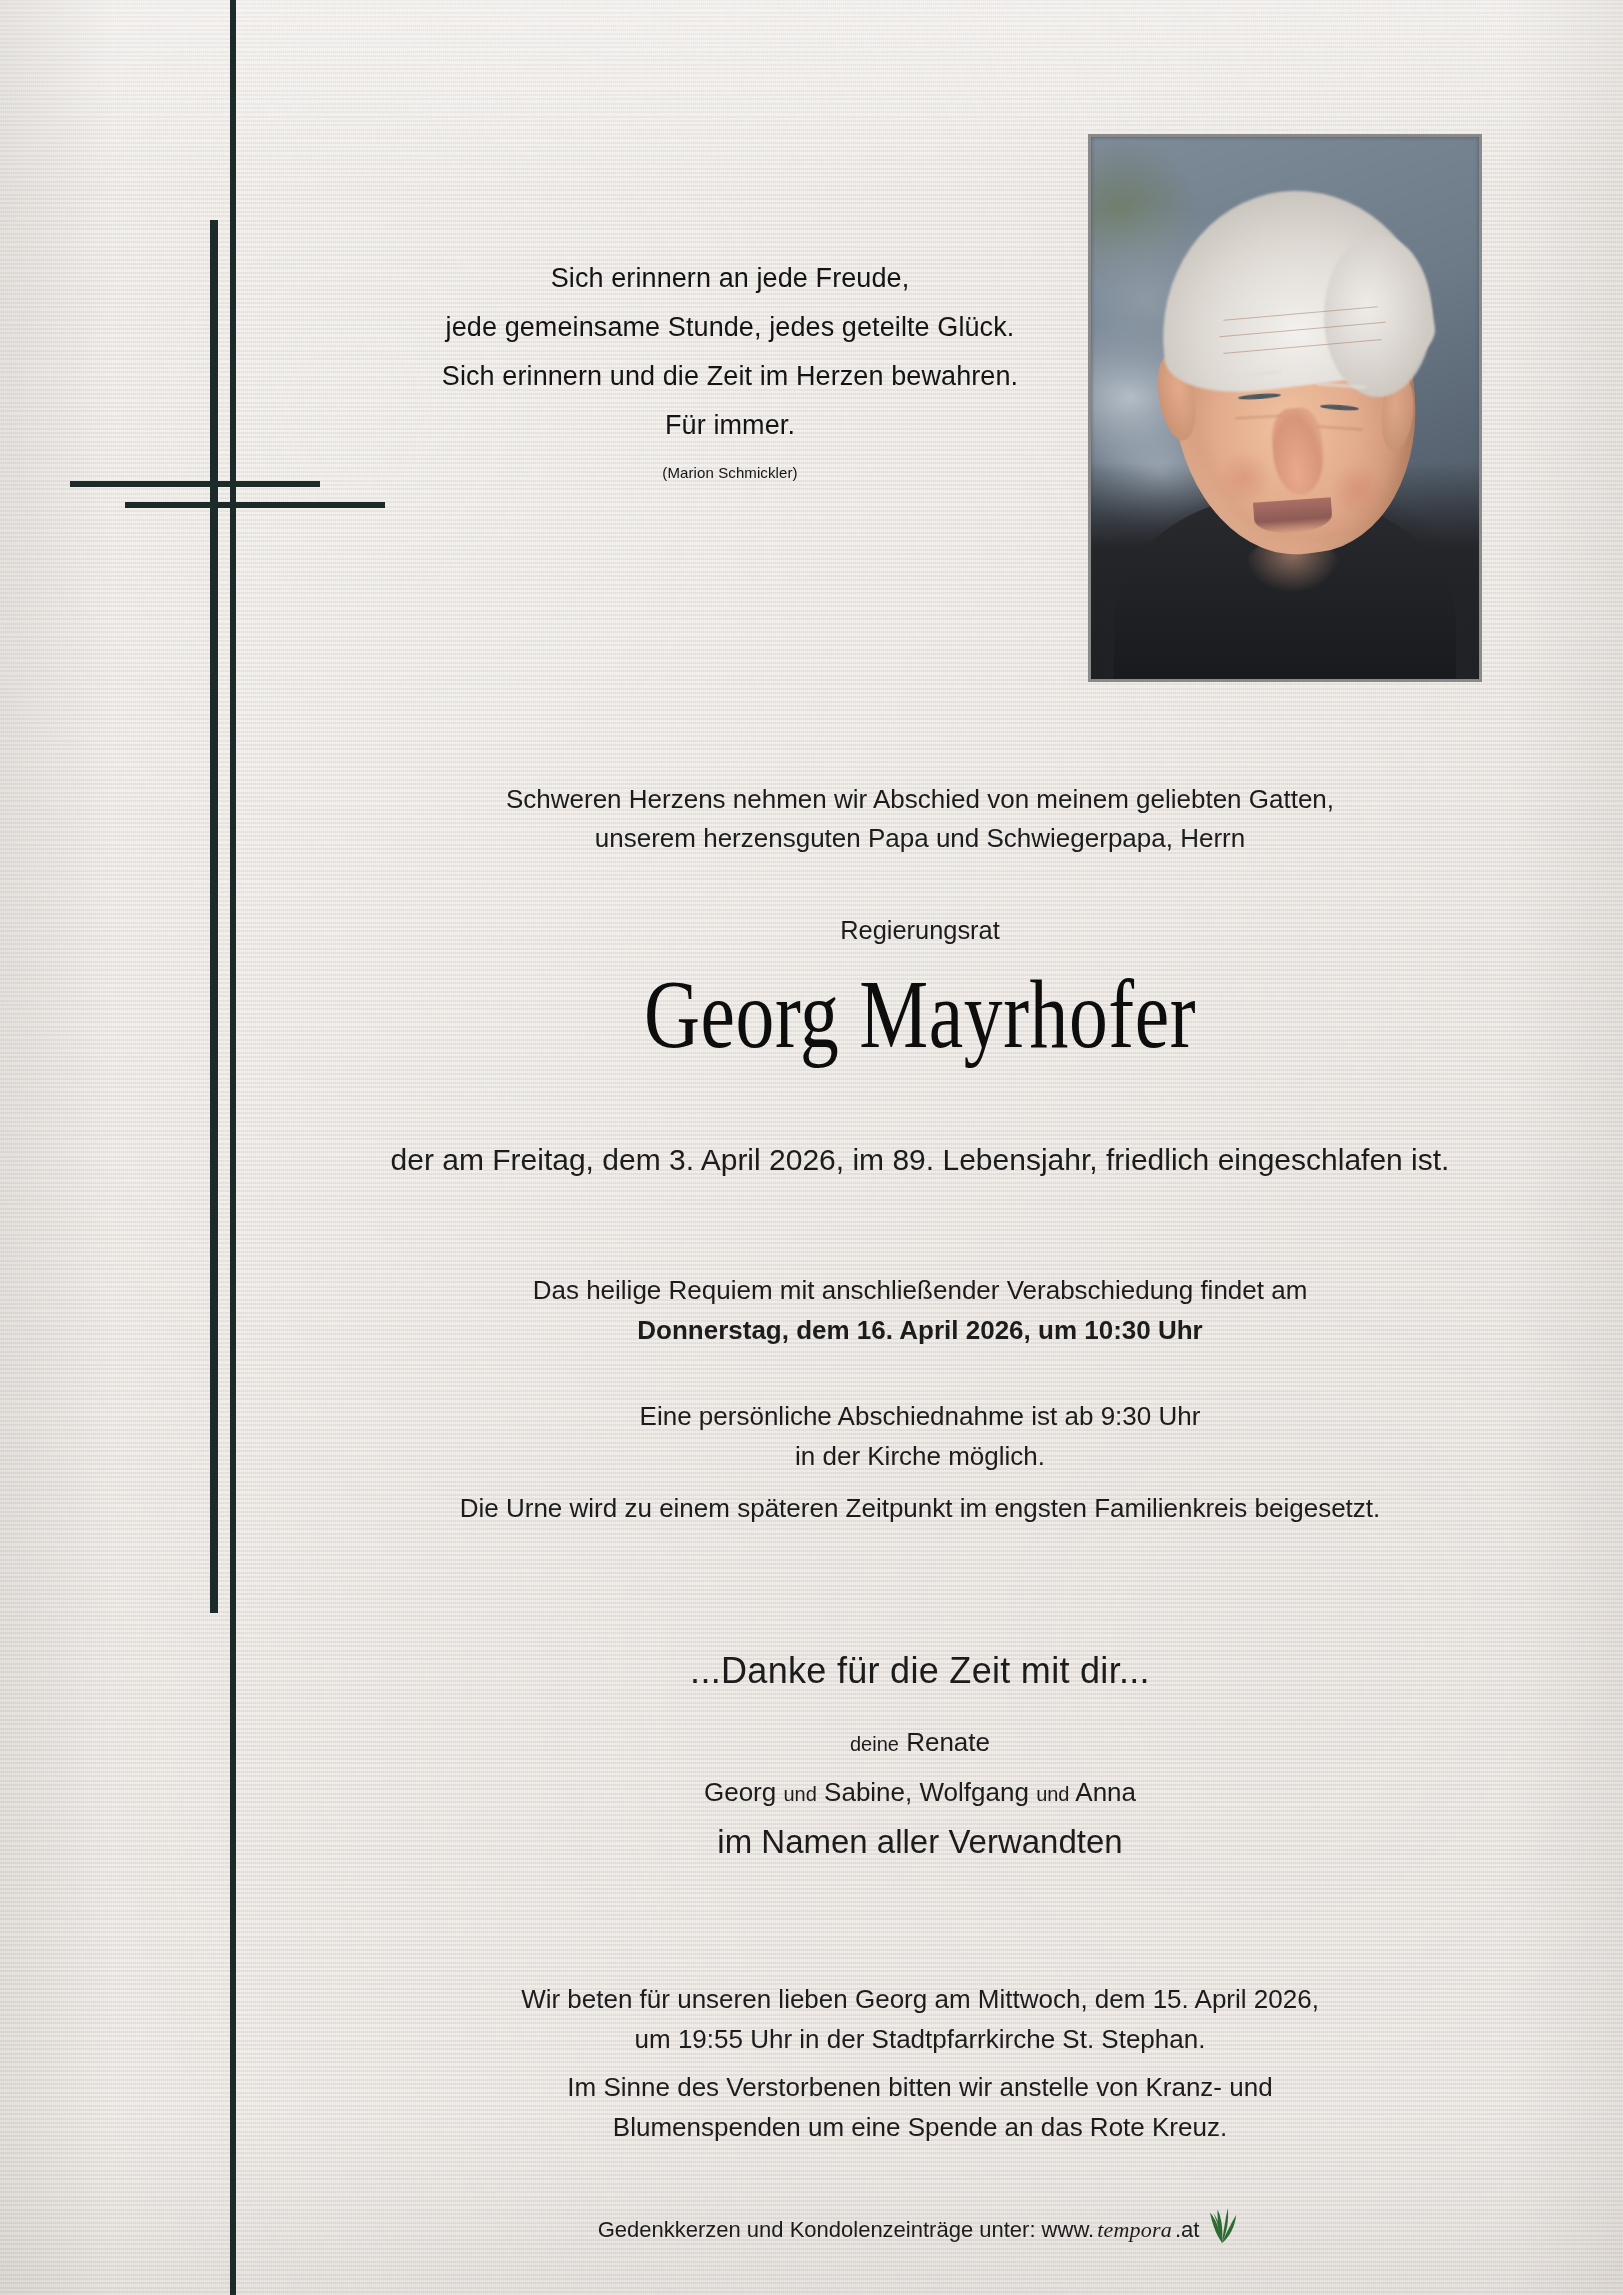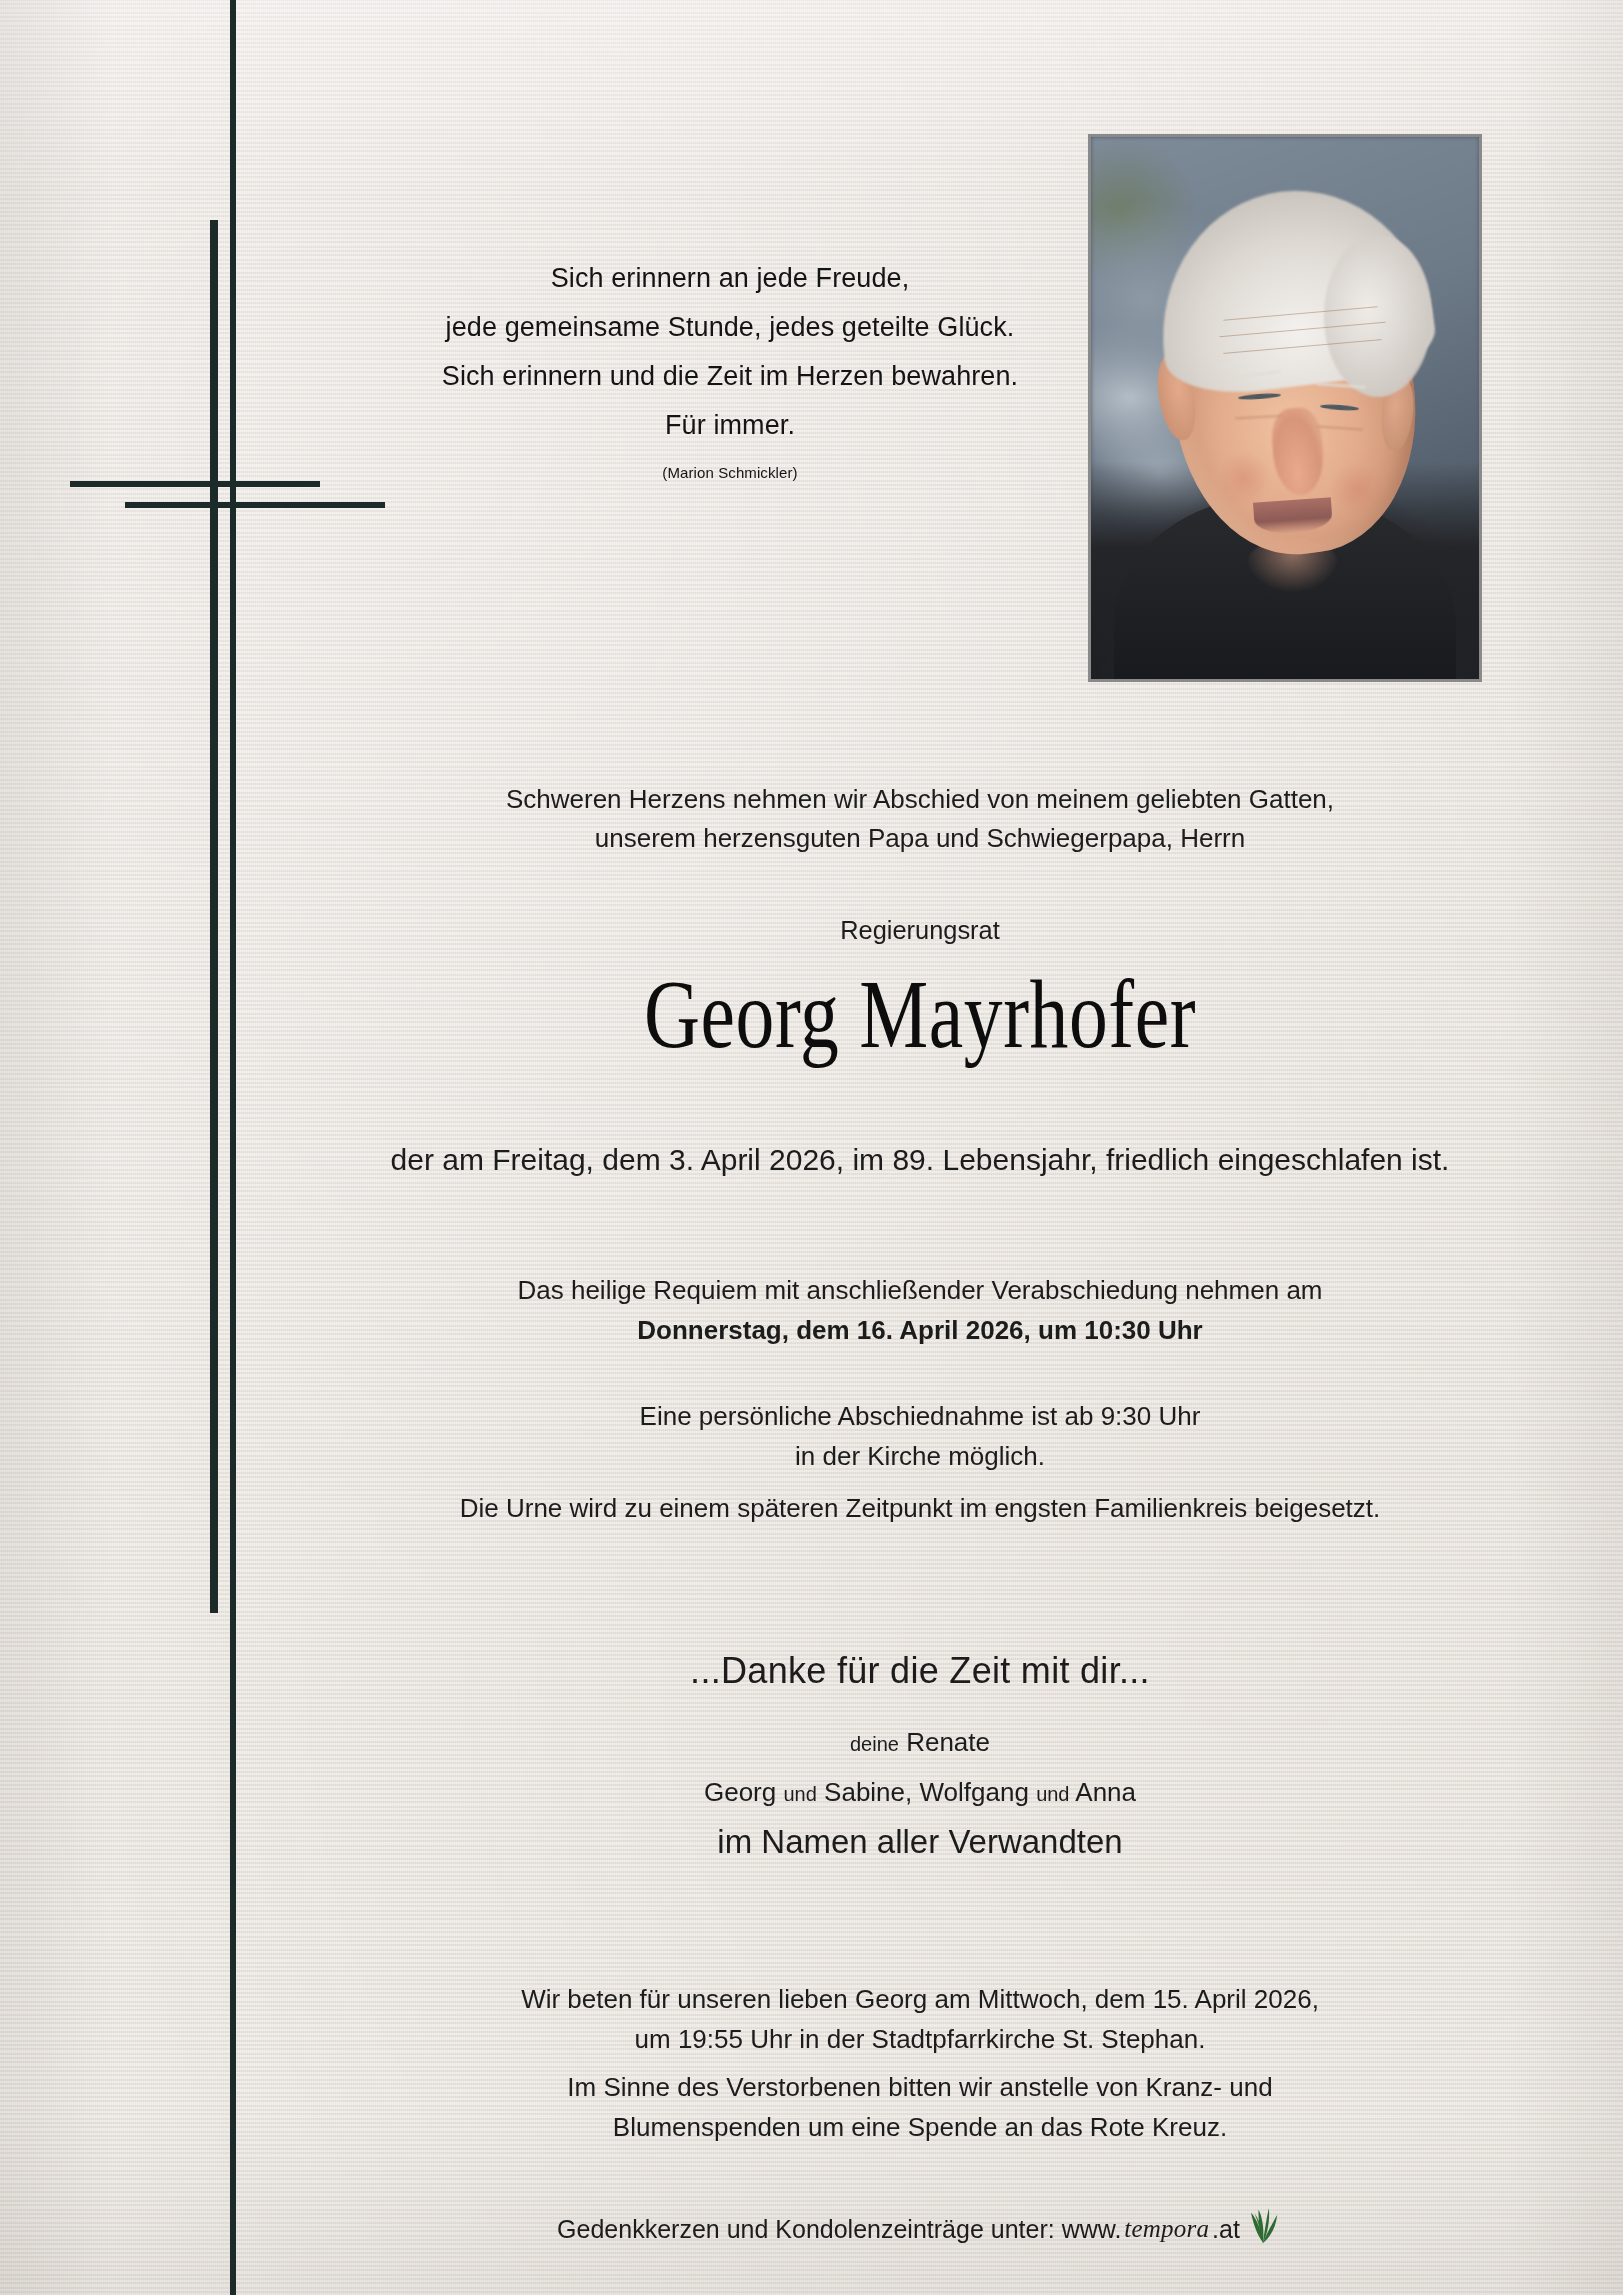--- a/index.html
+++ b/index.html
@@ -274,21 +274,21 @@
   .signers { top: 1718px; }
   .sig-line { font-size: 26px; line-height: 48px; }
   .sig-small { font-size: 20px; }
   .sig-relatives { font-size: 33px; }
 
   .prayer { top: 1979px; font-size: 26px; line-height: 40px; }
   .donation { top: 2067px; font-size: 26px; line-height: 40px; }
 
   .weblink {
     top: 2206px;
-    font-size: 25px;
+    font-size: 22px;
     line-height: 34px;
     display: flex;
     align-items: center;
     justify-content: center;
     gap: 3px;
   }
   .weblink .brand {
     font-family: "Liberation Serif", "DejaVu Serif", serif;
     font-style: italic;
     letter-spacing: 0.2px;
@@ -350,21 +350,21 @@
     <div>unserem herzensguten Papa und Schwiegerpapa, Herrn</div>
   </div>
 
   <div class="block rank">Regierungsrat</div>
 
   <div class="block name">Georg Mayrhofer</div>
 
   <div class="block died">der am Freitag, dem 3. April 2026, im 89. Lebensjahr, friedlich eingeschlafen ist.</div>
 
   <div class="block requiem">
-    <div>Das heilige Requiem mit anschließender Verabschiedung nehmen am</div>
+    <div>Das heilige Requiem mit anschließender Verabschiedung findet am</div>
     <div class="strong">Donnerstag, dem 16. April 2026, um 10:30 Uhr</div>
   </div>
 
   <div class="block farewell">
     <div>Eine persönliche Abschiednahme ist ab 9:30 Uhr</div>
     <div>in der Kirche möglich.</div>
   </div>
 
   <div class="block urn">Die Urne wird zu einem späteren Zeitpunkt im engsten Familienkreis beigesetzt.</div>
 

